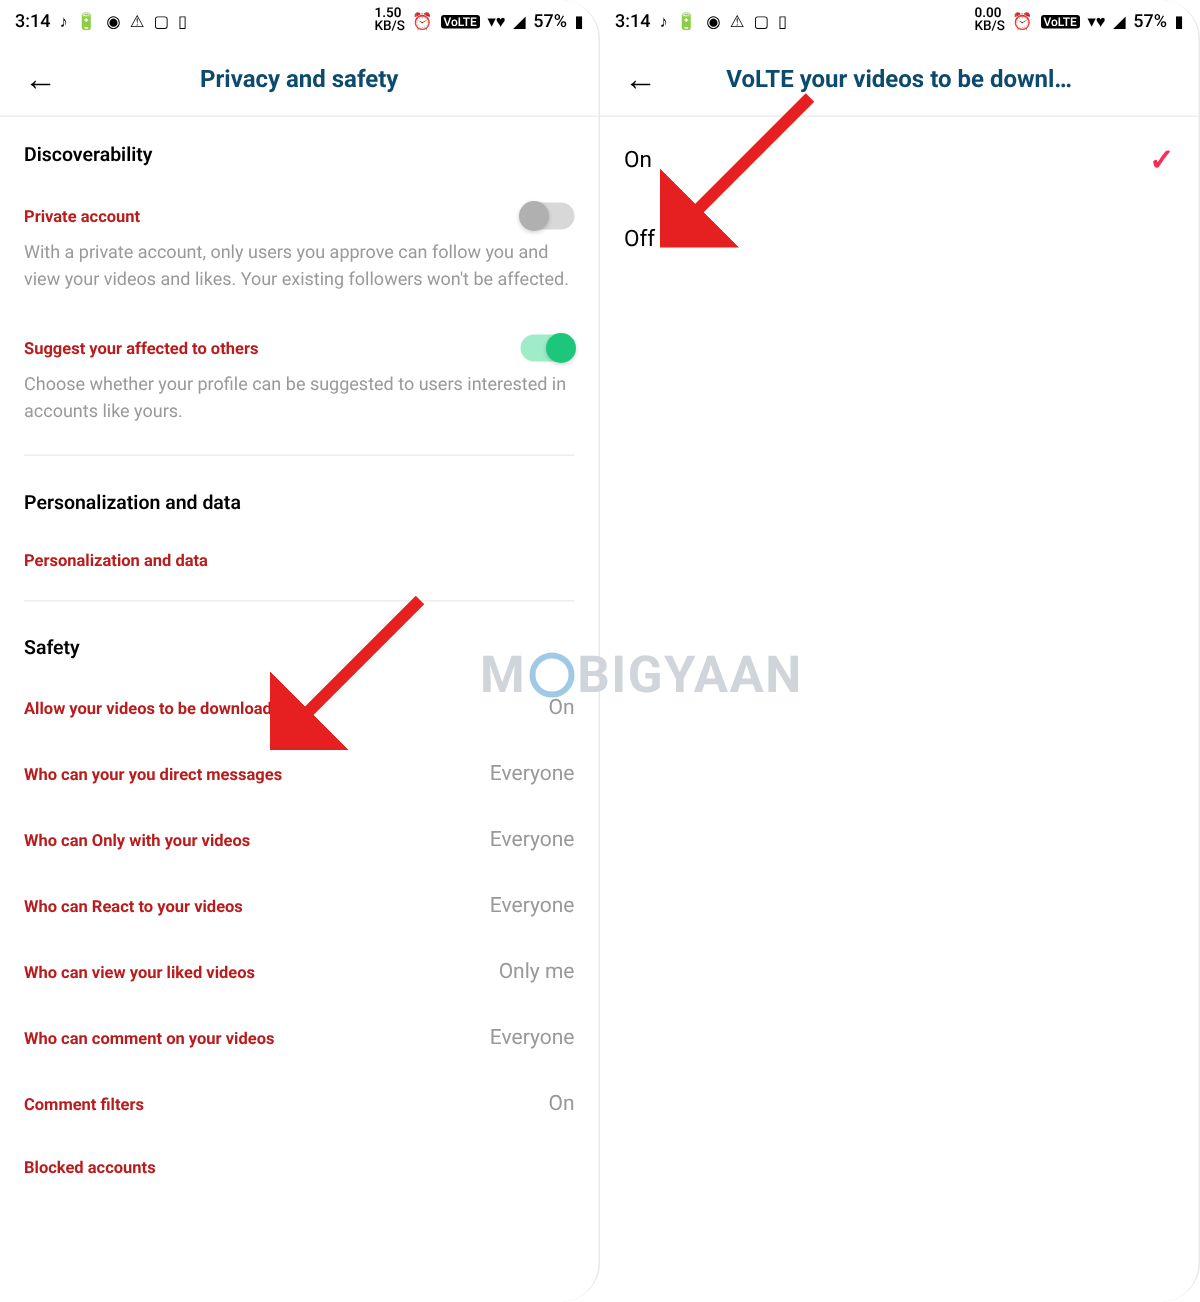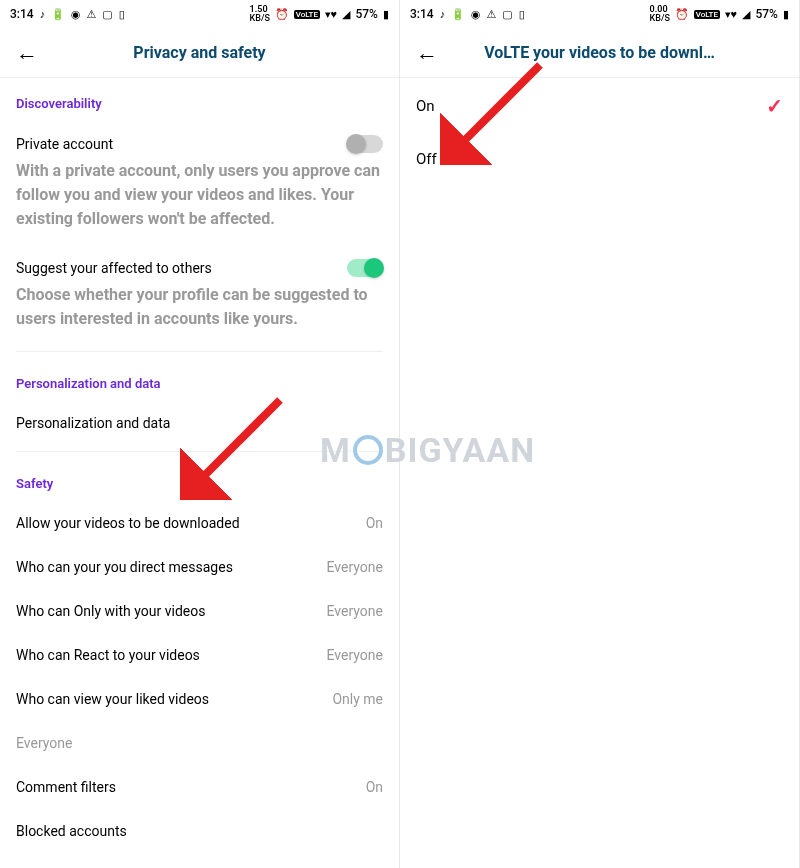--- a/index.html
+++ b/index.html
@@ -10,20 +10,21 @@
       font-family: -apple-system, BlinkMacSystemFont, 'Segoe UI', Roboto, sans-serif;
       background: #fff;
       position: relative;
     }
     .screen {
       width: 400px;
       height: 868px;
       border-right: 1px solid #e8e8e8;
       background: #fff;
       position: relative;
+      border-radius: 26px;
     }
     .screen:last-child { border-right: none; }
     .status-bar {
       height: 28px;
       display: flex;
       align-items: center;
       padding: 0 10px;
       font-size: 12px;
       font-weight: 500;
       color: #000;
@@ -51,46 +52,46 @@
     .header-title {
       flex: 1;
       text-align: center;
       font-size: 16px;
       font-weight: 700;
       color: #0c4a6e;
     }
     .content { padding: 0 16px; }
     .section-title {
       font-size: 13px;
-      color: #6d28d9;
+      color: #000000;
       font-weight: 600;
       padding: 18px 0 10px;
     }
     .row {
       display: flex;
       align-items: center;
       justify-content: space-between;
       padding: 14px 0;
       cursor: pointer;
     }
     .row-label {
-      font-size: 14px;
-      color: #000000;
+      font-size: 11px;
+      color: #b91c1c;
+      font-weight: bold;
     }
     .row-value {
       font-size: 14px;
       color: #999;
     }
     .row-desc {
-      font-size: 16px;
+      font-size: 12px;
       color: #999;
       line-height: 1.5;
       padding-bottom: 14px;
       margin-top: -8px;
-      font-weight: bold;
     }
     .toggle {
       width: 36px;
       height: 18px;
       border-radius: 10px;
       position: relative;
       cursor: pointer;
     }
     .toggle-off { background: #d8d8d8; }
     .toggle-on { background: #a0ecc9; }
@@ -221,20 +222,21 @@
     </div>
     <div class="row">
       <span class="row-label">Who can React to your videos</span>
       <span class="row-value">Everyone</span>
     </div>
     <div class="row">
       <span class="row-label">Who can view your liked videos</span>
       <span class="row-value">Only me</span>
     </div>
     <div class="row">
+      <span class="row-label">Who can comment on your videos</span>
       <span class="row-value">Everyone</span>
     </div>
     <div class="row">
       <span class="row-label">Comment filters</span>
       <span class="row-value">On</span>
     </div>
     <div class="row">
       <span class="row-label">Blocked accounts</span>
     </div>
   </div>

